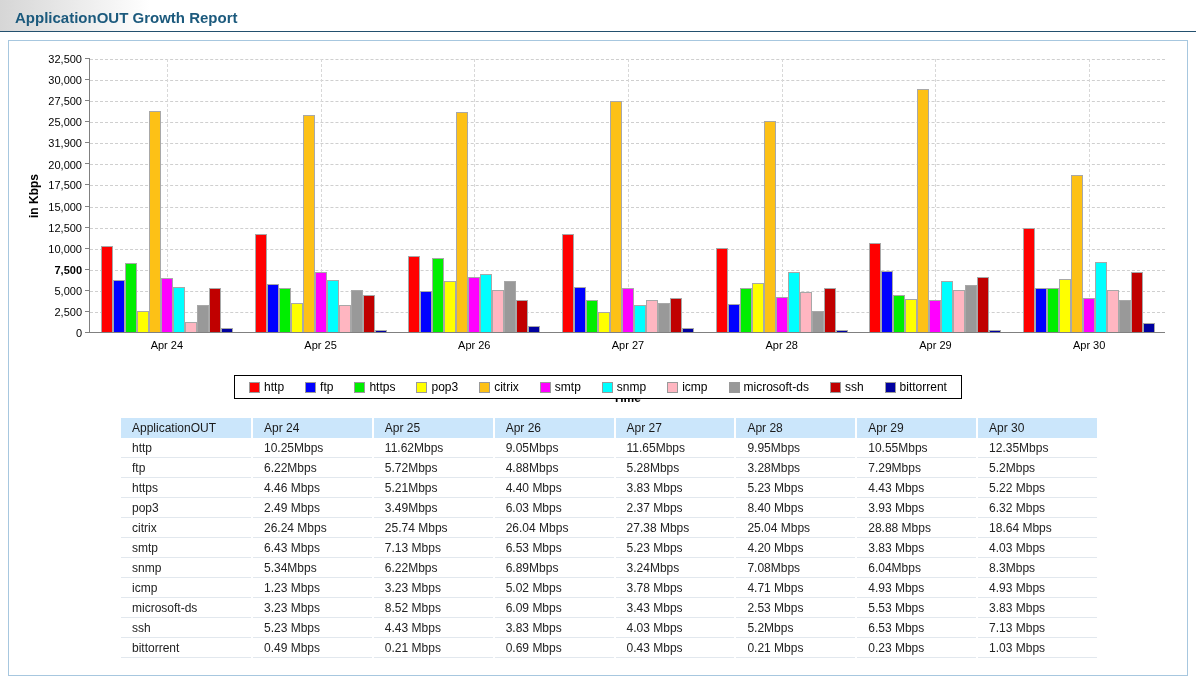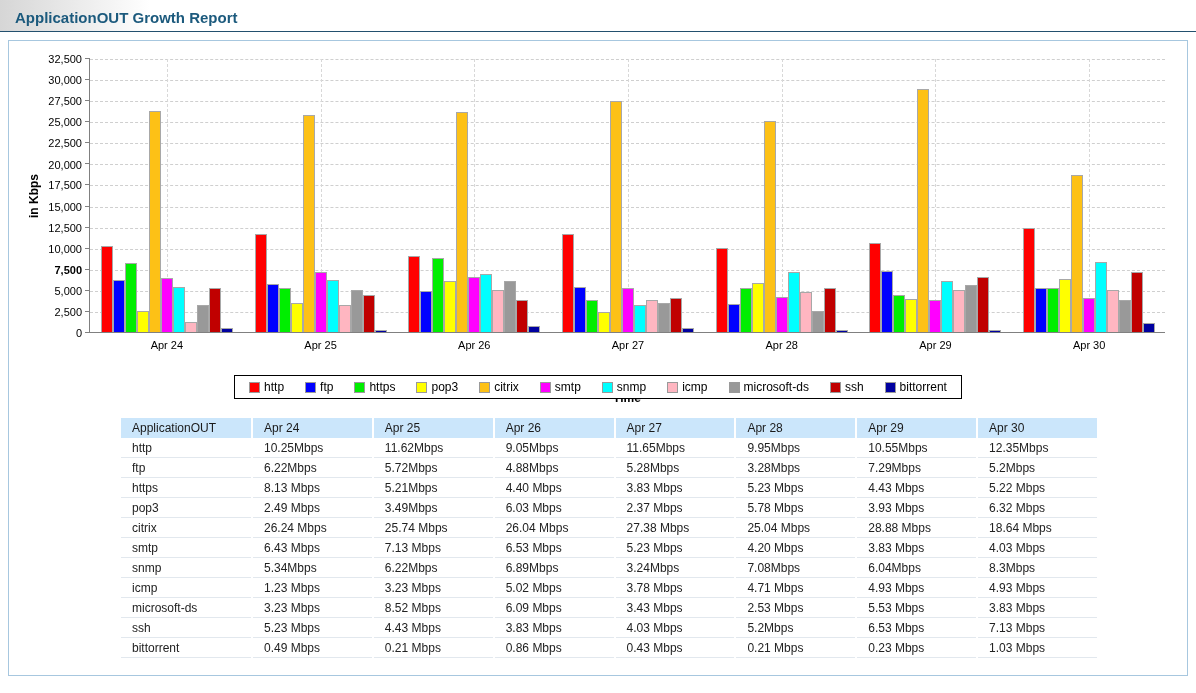--- a/index.html
+++ b/index.html
@@ -102,21 +102,21 @@
       <div class="y-tick-mark" style="top: 146.538px;"></div>
       <div class="y-tick-label" style="top: 141.538px;">15,000</div>
       <div class="h-gridline" style="top: 126.462px;"></div>
       <div class="y-tick-mark" style="top: 125.462px;"></div>
       <div class="y-tick-label" style="top: 120.462px;">17,500</div>
       <div class="h-gridline" style="top: 105.385px;"></div>
       <div class="y-tick-mark" style="top: 104.385px;"></div>
       <div class="y-tick-label" style="top: 100px;">20,000</div>
       <div class="h-gridline" style="top: 84.3077px;"></div>
       <div class="y-tick-mark" style="top: 83.3077px;"></div>
-      <div class="y-tick-label" style="top: 78.3077px;">22,500</div>
+      <div class="y-tick-label" style="top: 78.3077px;">31,900</div>
       <div class="h-gridline" style="top: 63.2308px;"></div>
       <div class="y-tick-mark" style="top: 62.2308px;"></div>
       <div class="y-tick-label" style="top: 57.2308px;">25,000</div>
       <div class="h-gridline" style="top: 42.1538px;"></div>
       <div class="y-tick-mark" style="top: 41.1538px;"></div>
       <div class="y-tick-label" style="top: 36.1538px;">27,500</div>
       <div class="h-gridline" style="top: 21.0769px;"></div>
       <div class="y-tick-mark" style="top: 20.0769px;"></div>
       <div class="y-tick-label" style="top: 15.0769px;">30,000</div>
       <div class="h-gridline" style="top: 0px;"></div>
@@ -302,35 +302,35 @@
           <td>6.22Mbps</td>
           <td>5.72Mbps</td>
           <td>4.88Mbps</td>
           <td>5.28Mbps</td>
           <td>3.28Mbps</td>
           <td>7.29Mbps</td>
           <td>5.2Mbps</td>
         </tr>
         <tr>
           <td>https</td>
-          <td>8.13 Mbps</td>
+          <td>4.46 Mbps</td>
           <td>5.21Mbps</td>
           <td>4.40 Mbps</td>
           <td>3.83 Mbps</td>
           <td>5.23 Mbps</td>
           <td>4.43 Mbps</td>
           <td>5.22 Mbps</td>
         </tr>
         <tr>
           <td>pop3</td>
           <td>2.49 Mbps</td>
           <td>3.49Mbps</td>
           <td>6.03 Mbps</td>
           <td>2.37 Mbps</td>
-          <td>5.78 Mbps</td>
+          <td>8.40 Mbps</td>
           <td>3.93 Mbps</td>
           <td>6.32 Mbps</td>
         </tr>
         <tr>
           <td>citrix</td>
           <td>26.24 Mbps</td>
           <td>25.74 Mbps</td>
           <td>26.04 Mbps</td>
           <td>27.38 Mbps</td>
           <td>25.04 Mbps</td>
@@ -384,21 +384,21 @@
           <td>3.83 Mbps</td>
           <td>4.03 Mbps</td>
           <td>5.2Mbps</td>
           <td>6.53 Mbps</td>
           <td>7.13 Mbps</td>
         </tr>
         <tr>
           <td>bittorrent</td>
           <td>0.49 Mbps</td>
           <td>0.21 Mbps</td>
-          <td>0.86 Mbps</td>
+          <td>0.69 Mbps</td>
           <td>0.43 Mbps</td>
           <td>0.21 Mbps</td>
           <td>0.23 Mbps</td>
           <td>1.03 Mbps</td>
         </tr>
       </tbody>
   </table>
 </div>
 
 </body></html>

